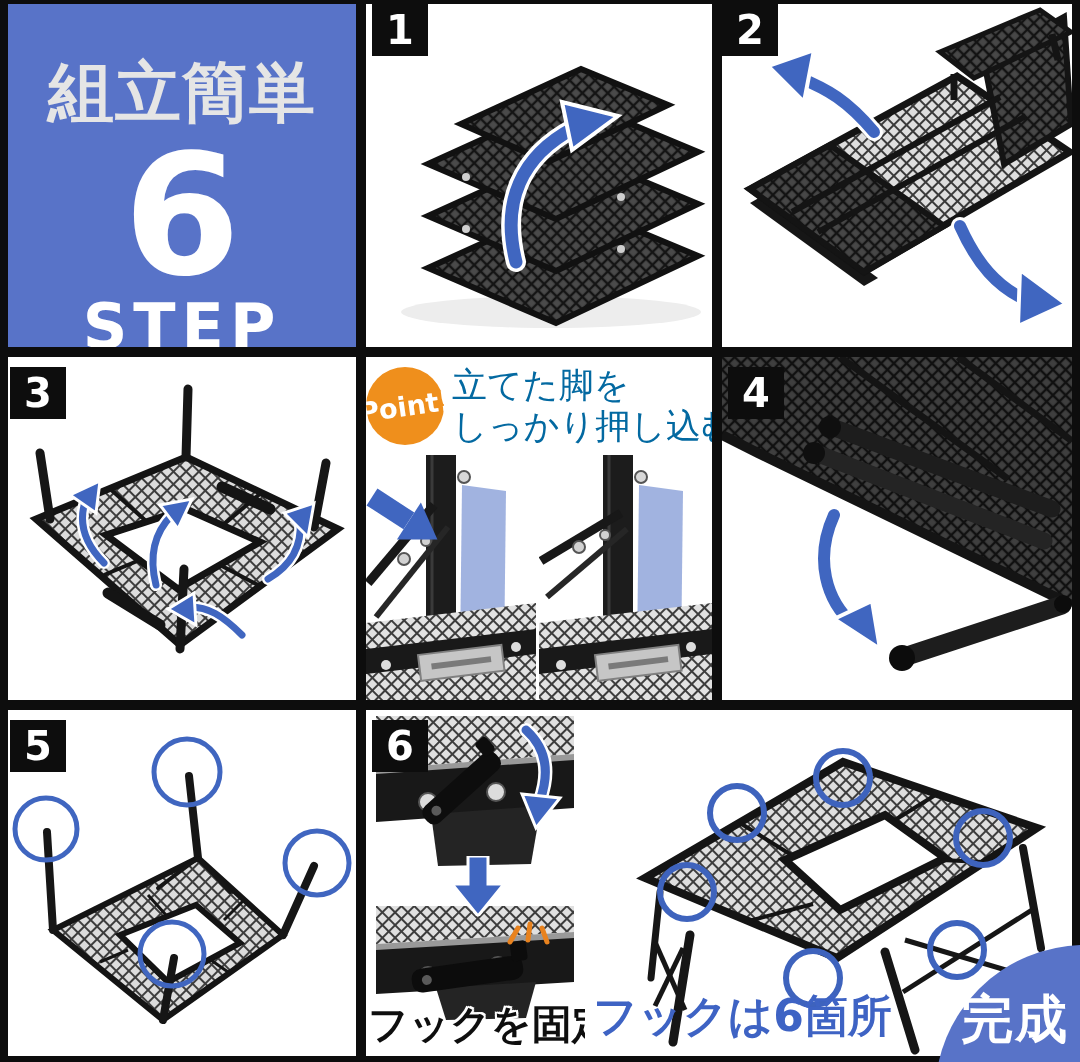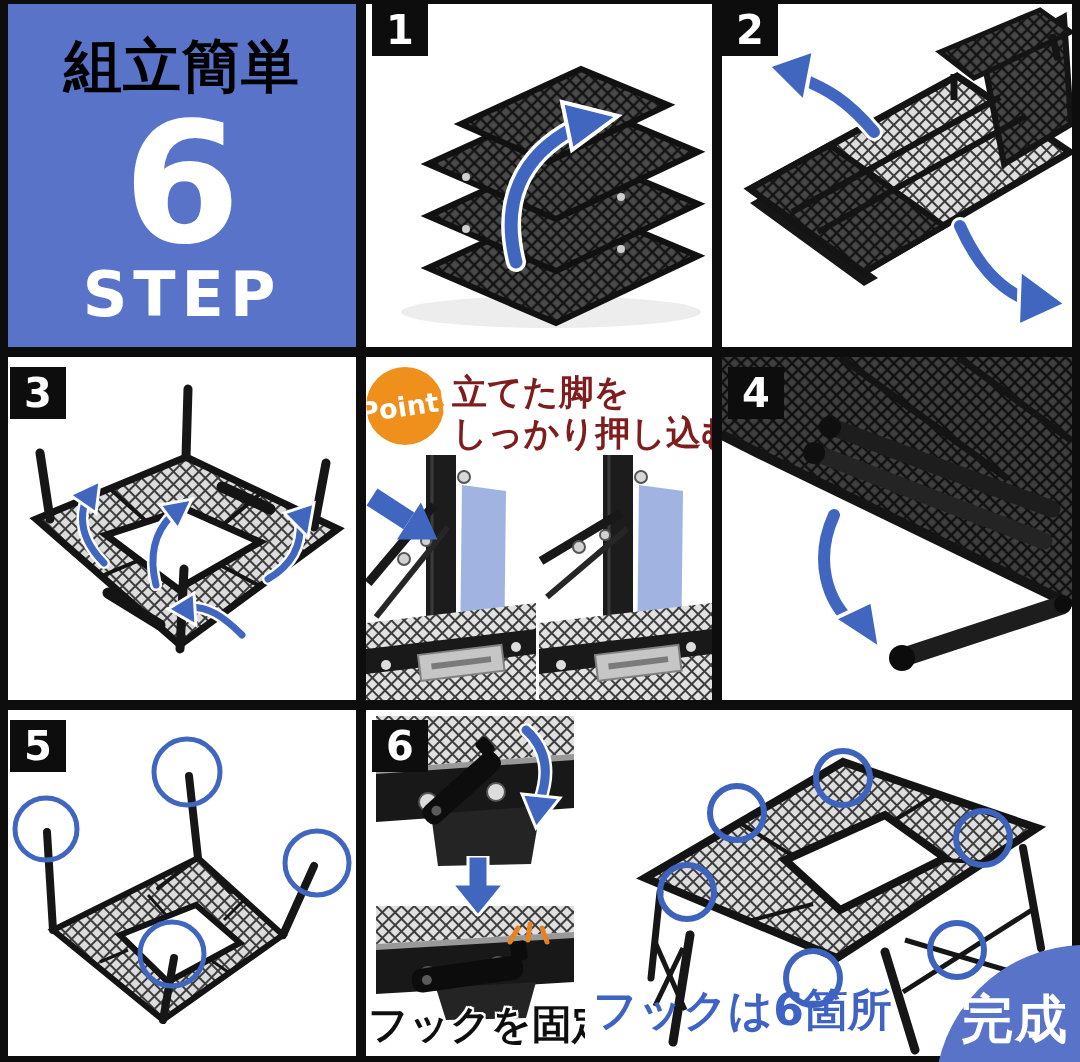--- a/index.html
+++ b/index.html
@@ -5,36 +5,36 @@
   html,body{margin:0;padding:0;background:#ffffff;}
   .page{position:relative;width:1080px;height:1062px;background:#ffffff;overflow:hidden;
         font-family:"DejaVu Sans","Liberation Sans",sans-serif;}
   .bar{position:absolute;background:#0d0d0d;}
   .cell{position:absolute;background:#ffffff;overflow:hidden;}
   .badge{position:absolute;width:56px;height:52px;background:#0d0d0d;color:#ffffff;
          display:flex;align-items:center;justify-content:center;
          font-size:40px;font-weight:bold;z-index:4;}
   
   .cell-intro{background:#5873c8;display:flex;flex-direction:column;align-items:center;}
-  .intro-title{color:#000000;font-weight:bold;font-size:58px;letter-spacing:1px;margin-top:24px;}
+  .intro-title{color:#e5e5e5;font-weight:bold;font-size:66px;letter-spacing:1px;margin-top:44px;}
   .intro-count{color:#fff;font-weight:bold;font-size:168px;line-height:1;margin-top:-6px;}
   .intro-sub{color:#ffffff;font-weight:bold;font-size:62px;letter-spacing:6px;margin-top:-10px;}
   
   .point-circle{position:absolute;left:0px;top:10px;width:78px;height:78px;border-radius:50%;
                 background:#ef8f1c;display:flex;align-items:center;justify-content:center;z-index:3;}
   .point-circle span{color:#fff;font-weight:bold;font-size:27px;transform:rotate(-8deg);}
-  .point-text{position:absolute;left:86px;top:15px;color:#7f1d1d;font-weight:bold;font-size:35px;line-height:1.18;white-space:nowrap;}
+  .point-text{position:absolute;left:86px;top:8px;color:#0369a1;font-weight:normal;font-size:35px;line-height:1.18;white-space:nowrap;}
   .mid-photo{position:absolute;top:98px;height:245px;}
   
   .p6-photo{position:absolute;left:10px;}
   .p6-caption{position:absolute;left:2px;bottom:4px;width:215px;color:#0e0e0e;font-weight:bold;font-size:40px;white-space:nowrap;
     text-shadow:2px 0 0 #fff,-2px 0 0 #fff,0 2px 0 #fff,0 -2px 0 #fff,2px 2px 0 #fff,-2px -2px 0 #fff,2px -2px 0 #fff,-2px 2px 0 #fff;}
   .block-arrow{position:absolute;left:86px;top:146px;z-index:3;}
   
-  .final-note{position:absolute;left:8px;bottom:16px;color:#3e63c4;font-weight:bold;font-size:44px;white-space:nowrap;}
+  .final-note{position:absolute;left:8px;bottom:10px;color:#3e63c4;font-weight:bold;font-size:44px;white-space:nowrap;}
   .done-circle{position:absolute;left:935px;top:945px;width:300px;height:300px;border-radius:50%;
                background:#5873c8;z-index:5;}
   .done-circle span{position:absolute;left:26px;top:40px;color:#fff;font-weight:bold;font-size:52px;letter-spacing:2px;white-space:nowrap;}
 </style>
 </head>
 <body>
 
 <div class="page">
 
   <div class="bar" style="left:0;top:0;width:1080px;height:4px;"></div>

